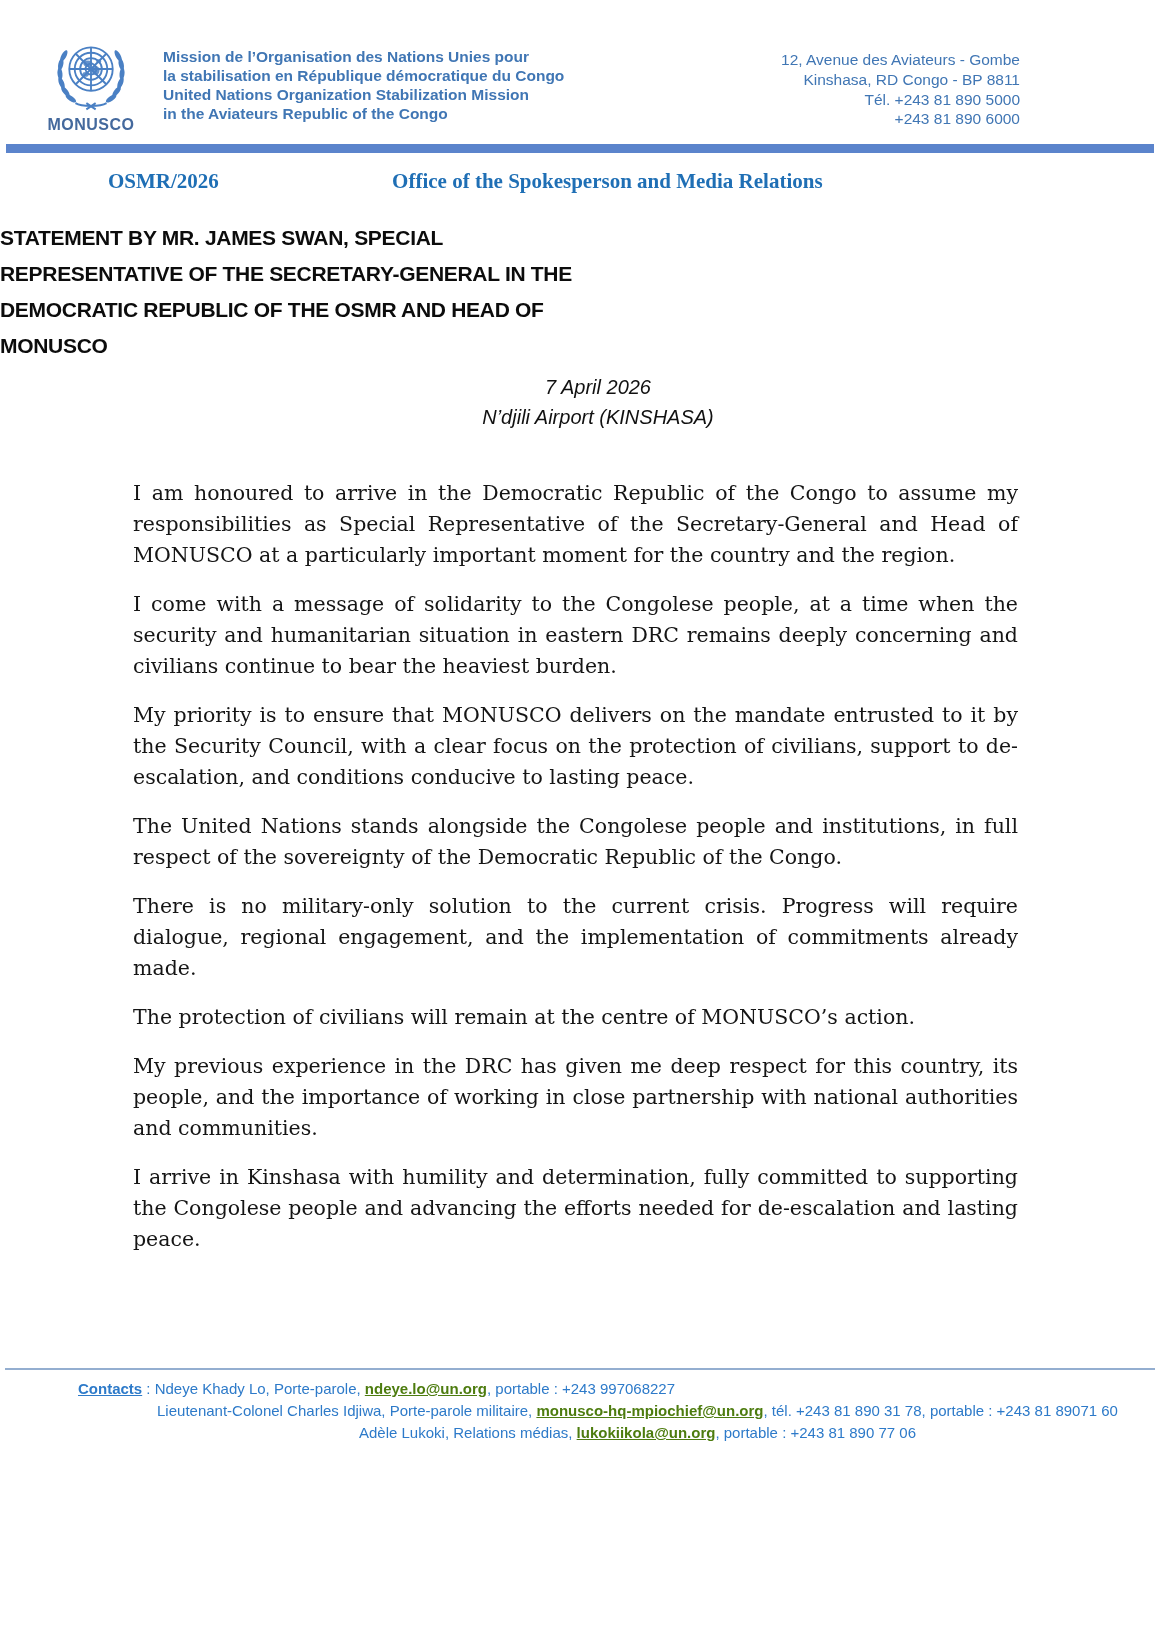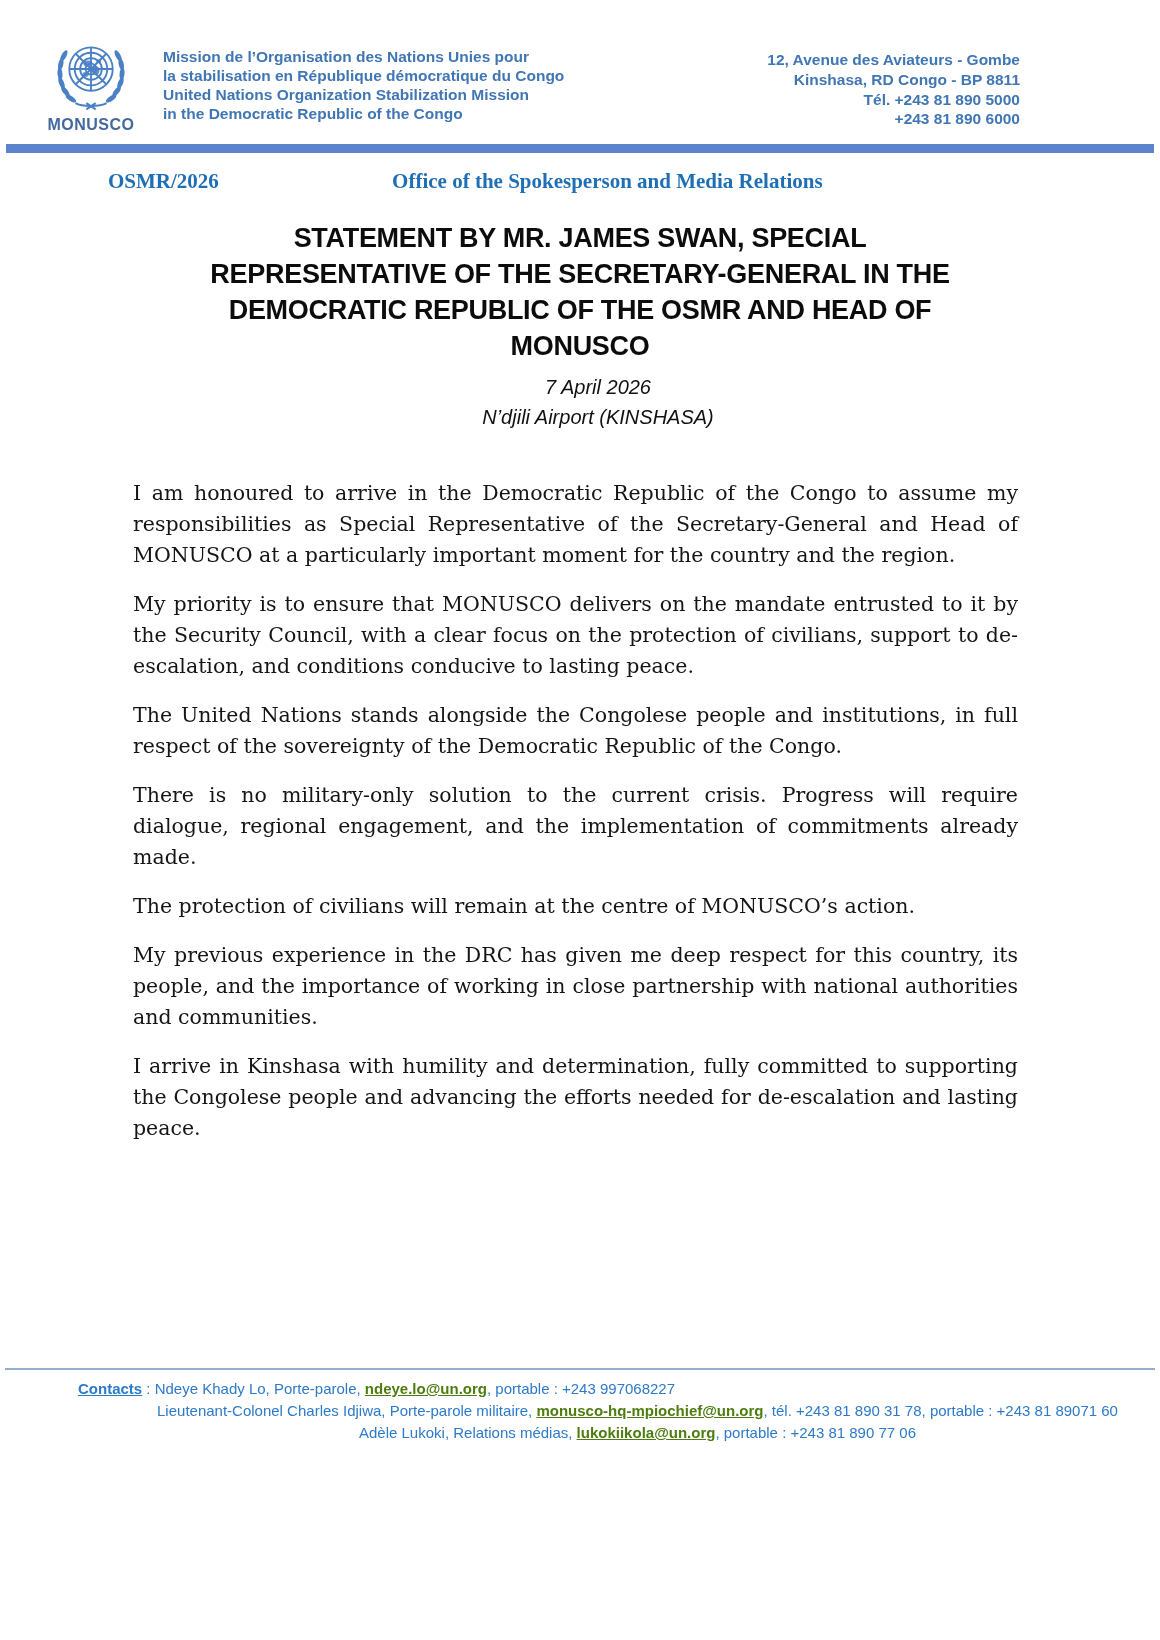--- a/index.html
+++ b/index.html
@@ -6,31 +6,31 @@
   .page{position:relative;width:1160px;height:1640px;background:#ffffff;overflow:hidden;
         font-family:"Liberation Sans",sans-serif;}
 
   
   .header{display:flex;align-items:flex-start;padding:38px 0 0 35px;}
   .logo-block{width:112px;text-align:center;flex:0 0 auto;}
   .logo-block svg{display:block;margin:0 auto;}
   .logo-caption{margin-top:2px;font-weight:bold;font-size:16px;color:#44699d;letter-spacing:.5px;}
   .mission{margin-left:16px;padding-top:10px;font-weight:bold;font-size:15.5px;line-height:1.22;color:#4076b4;}
   .address{margin-left:auto;padding-top:12px;padding-right:140px;text-align:right;
-           font-weight:bold;font-size:15.5px;line-height:1.28;color:#4076b4;white-space:nowrap;}
+           font-weight:normal;font-size:15.5px;line-height:1.28;color:#4076b4;white-space:nowrap;}
 
   .rule{height:9px;background:#5b84cc;margin:10px 6px 0 6px;}
 
   
   .ref-row{margin-top:16px;padding-left:108px;font-family:"Liberation Serif",serif;
            font-weight:bold;font-size:21px;color:#1f6fb5;}
   .ref-office{margin-left:168px;}
 
   
-  .title{margin-top:26px;text-align:center;font-weight:bold;font-size:27px;line-height:36px;
+  .title{margin-top:26px;text-align:left;font-weight:bold;font-size:21px;line-height:36px;
          color:#0c0c0c;letter-spacing:-.3px;}
   .dateline{margin-top:8px;text-align:center;font-style:italic;font-size:20px;line-height:30px;color:#111;padding-left:36px;}
 
   
   .body-text{padding:46px 142px 0 133px;font-family:"DejaVu Serif","Liberation Serif",serif;
              font-size:20.5px;line-height:31px;color:#151515;}
   .body-text p{margin:0 0 18px 0;text-align:justify;}
 
   
   .footer{position:absolute;left:0;right:0;top:1368px;}
@@ -86,21 +86,21 @@
           </g>
         </svg>
       </span>
       <div class="logo-caption">MONUSCO</div>
     </div>
 
     <div class="mission">
       <div>Mission de l’Organisation des Nations Unies pour</div>
       <div>la stabilisation en République démocratique du Congo</div>
       <div>United Nations Organization Stabilization Mission</div>
-      <div>in the Democratic Republic of the Congo</div>
+      <div>in the Aviateurs Republic of the Congo</div>
     </div>
 
     <div class="address">
       <div>12, Avenue des Aviateurs - Gombe</div>
       <div>Kinshasa, RD Congo - BP 8811</div>
       <div>Tél. +243 81 890 5000</div>
       <div>+243 81 890 6000</div>
     </div>
   </div>
 
@@ -118,20 +118,21 @@
     <div>MONUSCO</div>
   </div>
 
   <div class="dateline">
     <div>7 April 2026</div>
     <div>N’djili Airport (KINSHASA)</div>
   </div>
 
   <div class="body-text">
     <p>I am honoured to arrive in the Democratic Republic of the Congo to assume my responsibilities as Special Representative of the Secretary-General and Head of MONUSCO at a particularly important moment for the country and the region.</p>
+    <p>I come with a message of solidarity to the Congolese people, at a time when the security and humanitarian situation in eastern DRC remains deeply concerning and civilians continue to bear the heaviest burden.</p>
     <p>My priority is to ensure that MONUSCO delivers on the mandate entrusted to it by the Security Council, with a clear focus on the protection of civilians, support to de-escalation, and conditions conducive to lasting peace.</p>
     <p>The United Nations stands alongside the Congolese people and institutions, in full respect of the sovereignty of the Democratic Republic of the Congo.</p>
     <p>There is no military-only solution to the current crisis. Progress will require dialogue, regional engagement, and the implementation of commitments already made.</p>
     <p>The protection of civilians will remain at the centre of MONUSCO’s action.</p>
     <p>My previous experience in the DRC has given me deep respect for this country, its people, and the importance of working in close partnership with national authorities and communities.</p>
     <p>I arrive in Kinshasa with humility and determination, fully committed to supporting the Congolese people and advancing the efforts needed for de-escalation and lasting peace.</p>
   </div>
 
   <div class="footer">
     <div class="footer-line"></div>

